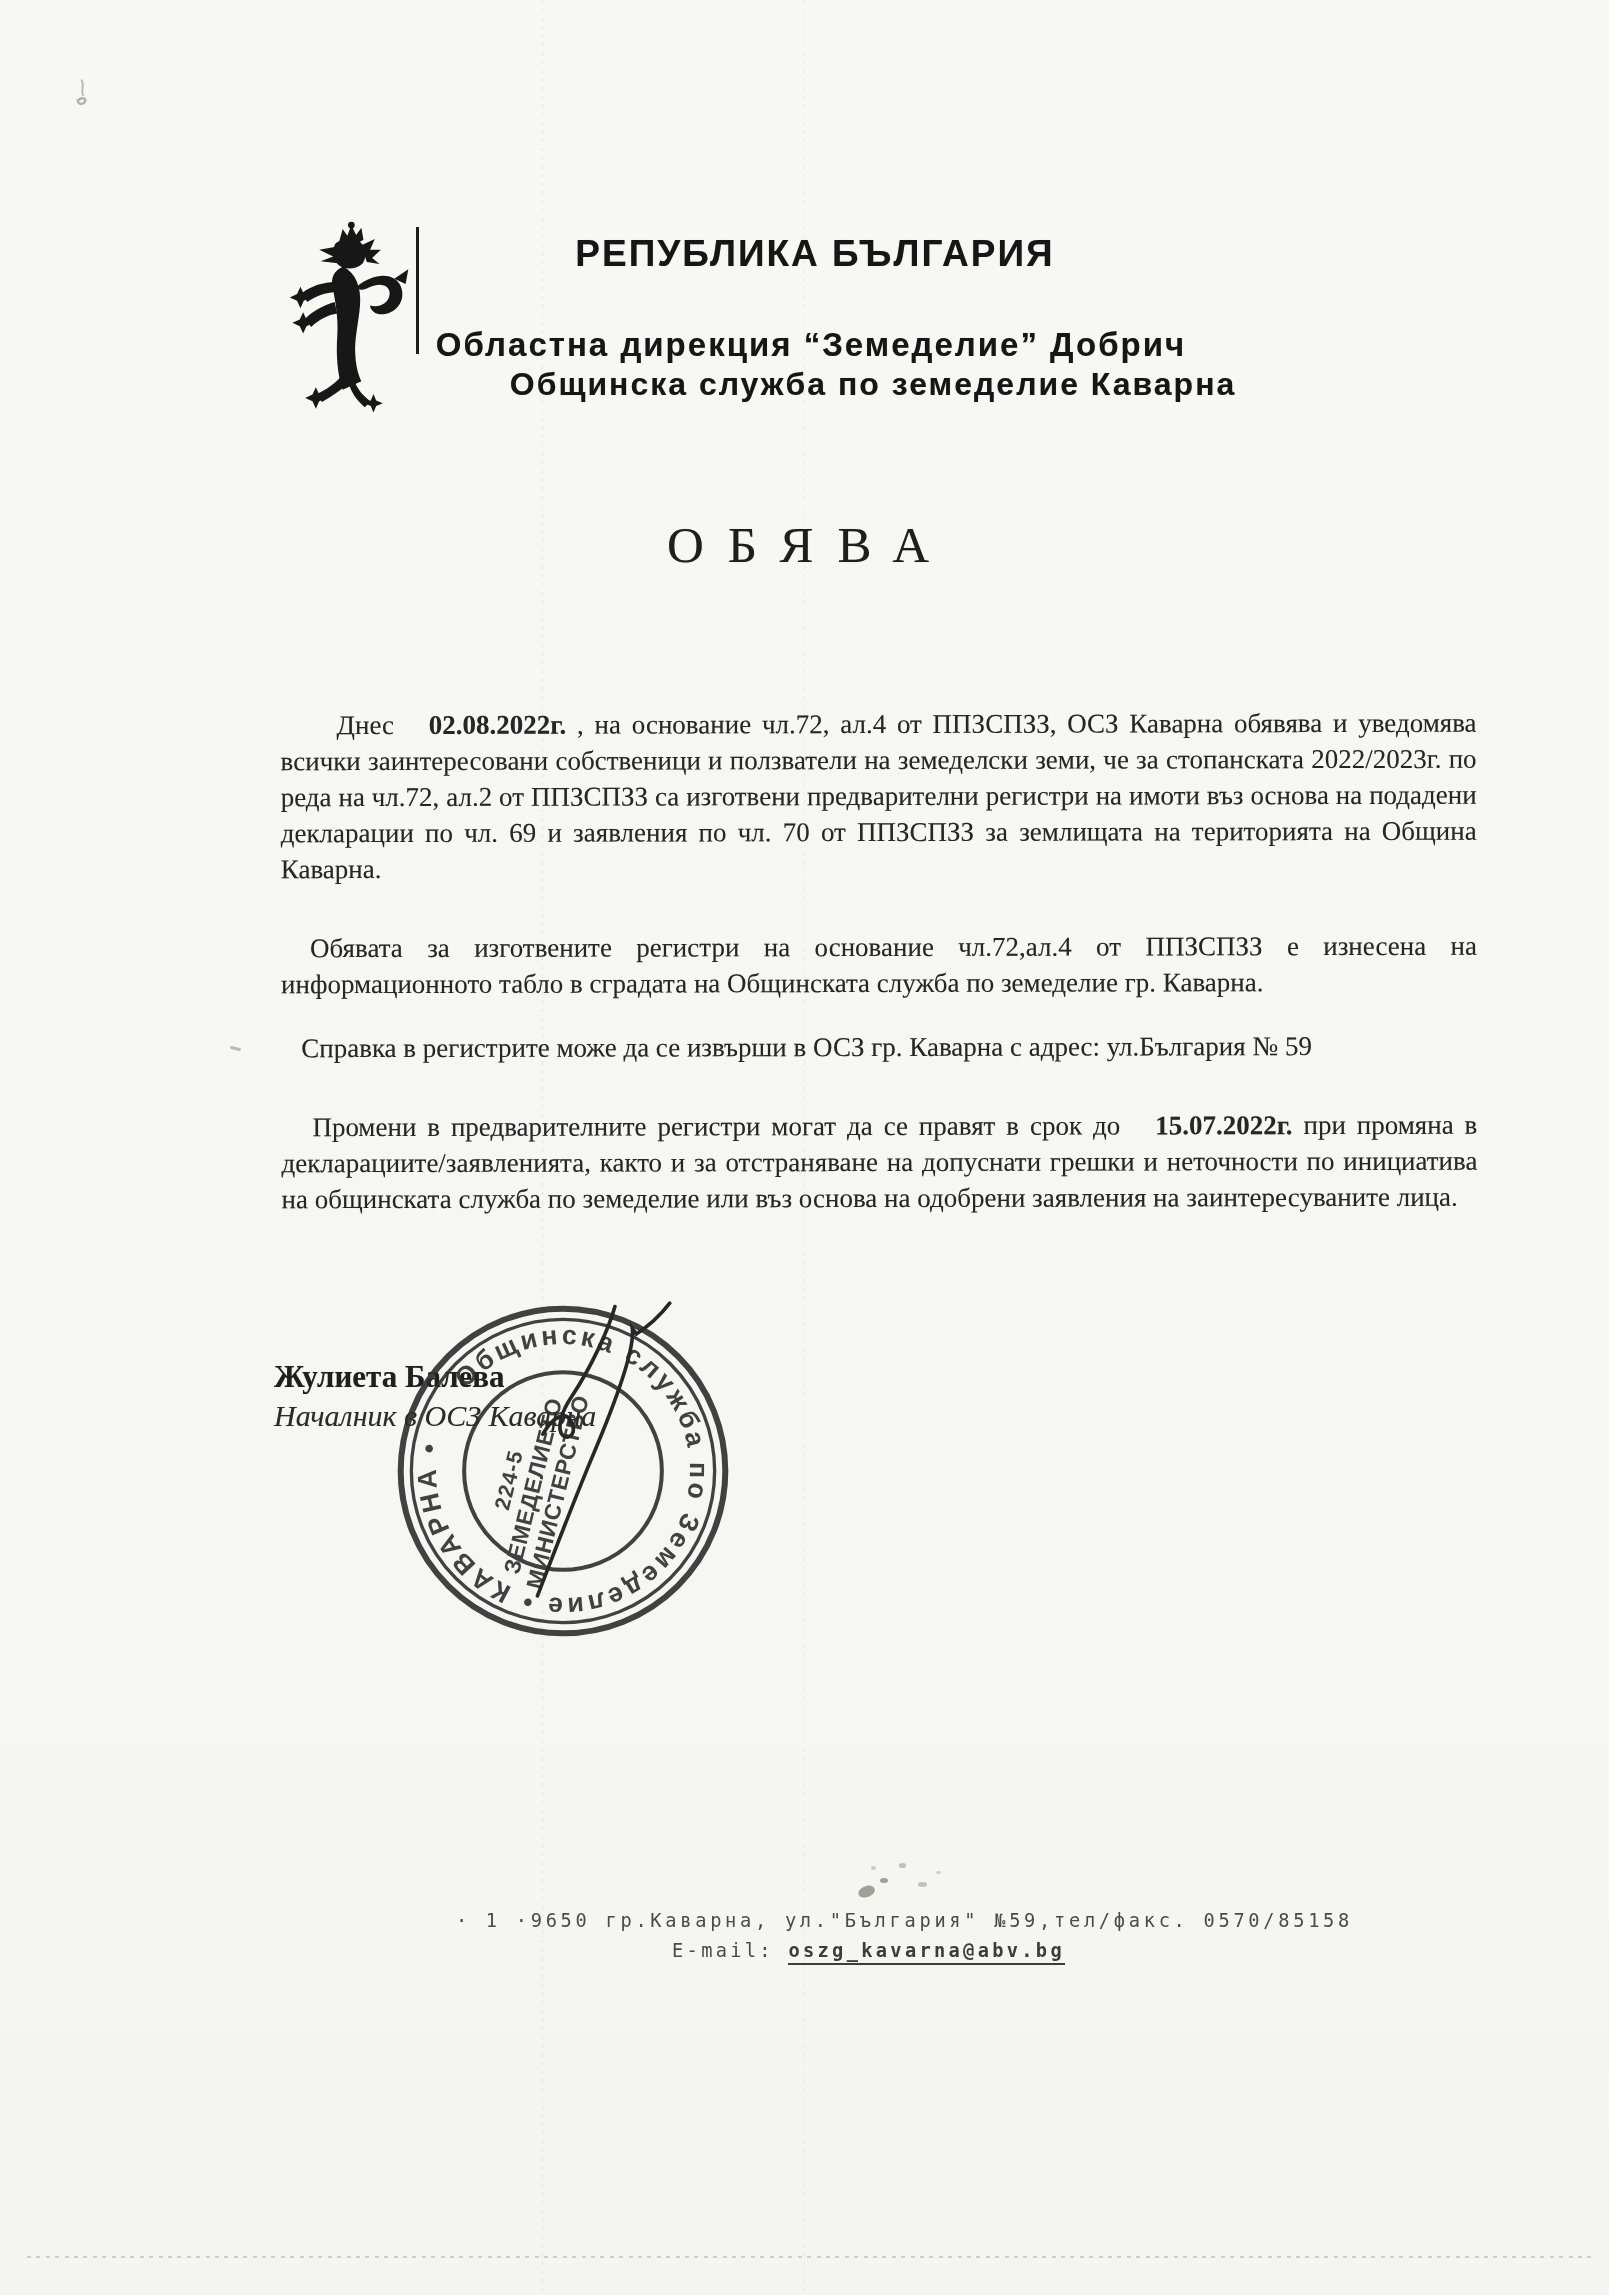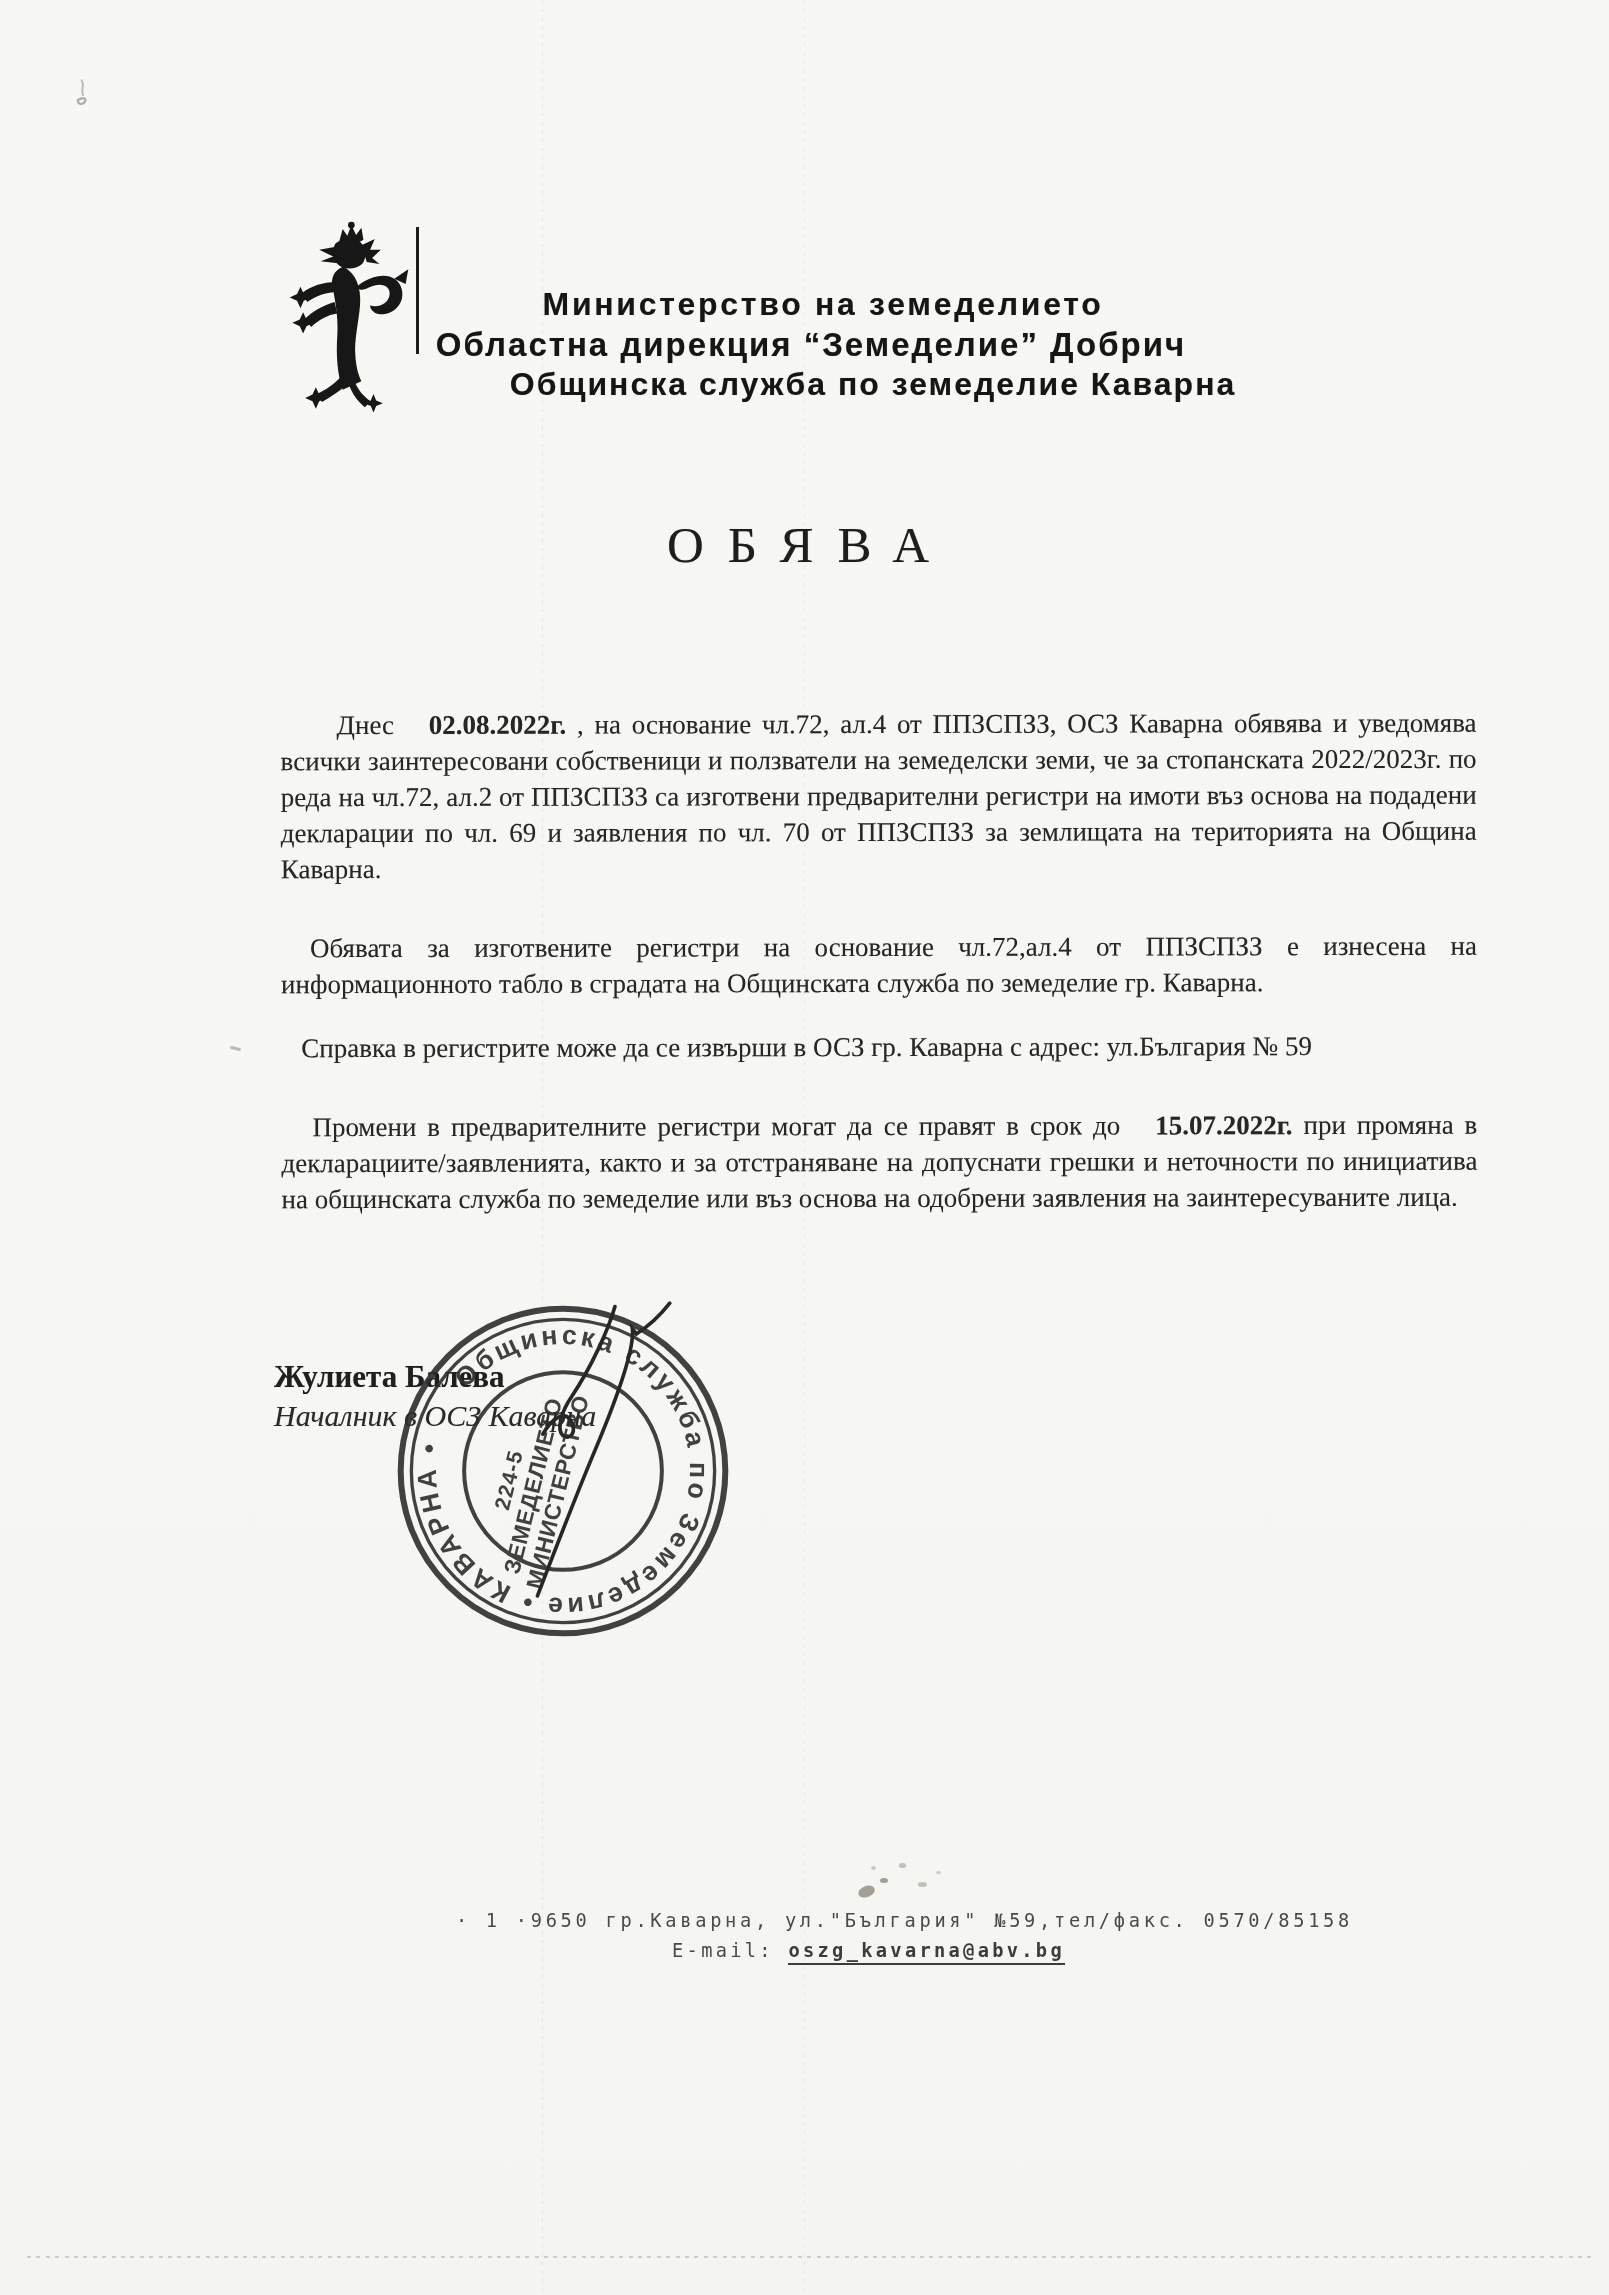--- a/index.html
+++ b/index.html
@@ -140,21 +140,21 @@
     <path d="M94,231 C82,244 70,252 57,258 L64,270 C77,263 89,255 99,246 Z"></path>
     <path transform="translate(55,264)" d="M0,-16 L5,-5 L16,0 L5,5 L0,16 L-5,5 L-16,0 L-5,-5 Z"></path>
 
     <path d="M112,238 C118,252 126,262 137,269 L128,278 C117,269 109,257 105,246 Z"></path>
     <path transform="translate(141,272)" d="M0,-14 L4,-4 L14,0 L4,4 L0,14 L-4,4 L-14,0 L-4,-4 Z"></path>
 
     <path d="M116,98 C145,74 177,78 183,101 C189,123 170,141 150,139 C142,138 136,132 136,126 C148,130 163,124 165,110 C167,97 152,90 135,99 C127,103 121,105 116,98 Z"></path>
     <path d="M172,86 L193,72 L189,94 Z"></path>
   </svg>
   <div class="hdr-divider"></div>
-  <div class="hdr l2">Министерство на земеделието</div>
+  <div class="hdr l1">РЕПУБЛИКА БЪЛГАРИЯ</div>
   <div class="hdr l3">Областна дирекция “Земеделие” Добрич</div>
   <div class="hdr l4">Общинска служба по земеделие Каварна</div>
 
   <div class="doc-title">ОБЯВА</div>
 
   <div class="body-block">
     <div class="para p1"><span>Днес </span><b>02.08.2022г.</b><span> , на основание чл.72, ал.4 от ППЗСПЗЗ, ОСЗ Каварна обявява и уведомява всички заинтересовани собственици и ползватели на земеделски земи, че за стопанската 2022/2023г. по реда на чл.72, ал.2 от ППЗСПЗЗ са изготвени предварителни регистри на имоти въз основа на подадени декларации по чл. 69 и заявления по чл. 70 от ППЗСПЗЗ за землищата на територията на Община Каварна.</span></div>
     <div class="para p2"><span>Обявата за изготвените регистри на основание чл.72,ал.4 от ППЗСПЗЗ е изнесена на информационното табло в сградата на Общинската служба по земеделие гр. Каварна.</span></div>
     <div class="para p3"><span>Справка в регистрите може да се извърши в ОСЗ  гр. Каварна с адрес: ул.България № 59</span></div>
     <div class="para p4"><span>Промени в предварителните регистри могат да се правят в срок до </span><b>15.07.2022г.</b><span> при промяна в декларациите/заявленията, както и за отстраняване на допуснати грешки и неточности по инициатива на общинската служба по земеделие или въз основа на одобрени заявления на заинтересуваните лица.</span></div>

